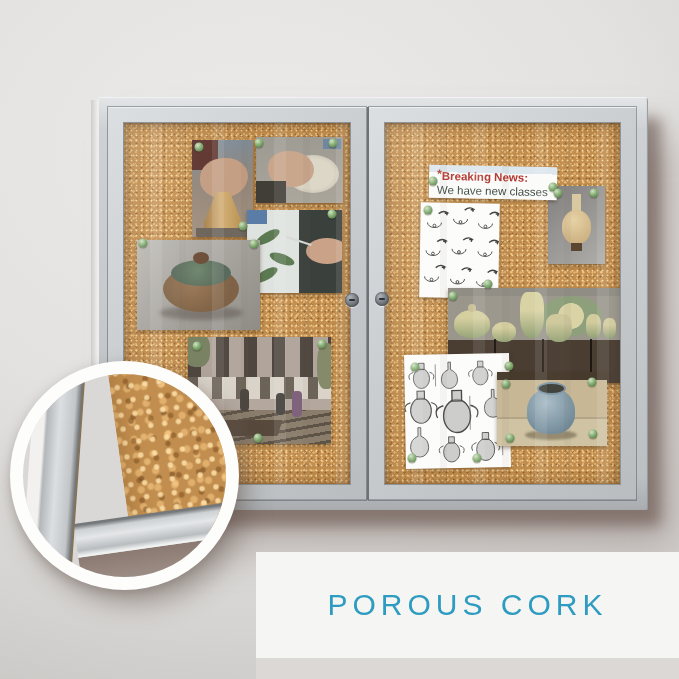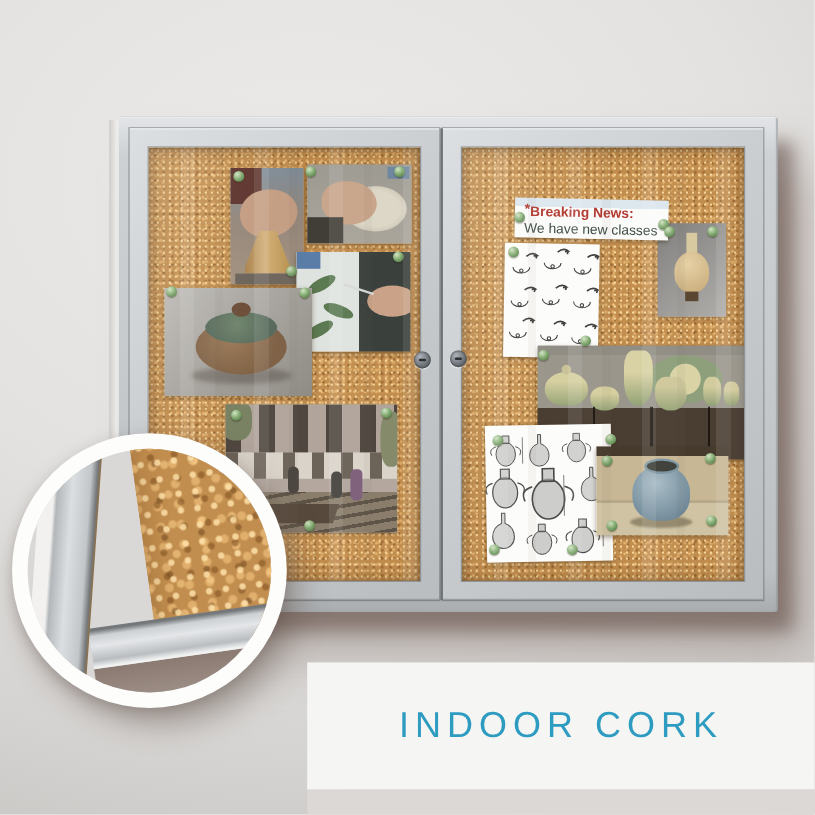--- a/index.html
+++ b/index.html
@@ -337,17 +337,17 @@
       <div class="mag-rot">
         <div class="mag-cork-big"></div>
         <div class="mag-shadow-below"></div>
         <div class="mag-frame-h"></div>
         <div class="mag-frame-v"></div>
       </div>
     </div>
   </div>
 
   <div class="caption-box">
-    <div class="caption-line">INDOOR CORK</div>
+    <div class="caption-line">POROUS CORK</div>
   </div>
   <div class="bottom-strip"></div>
 
 </div>
 
 </body></html>

